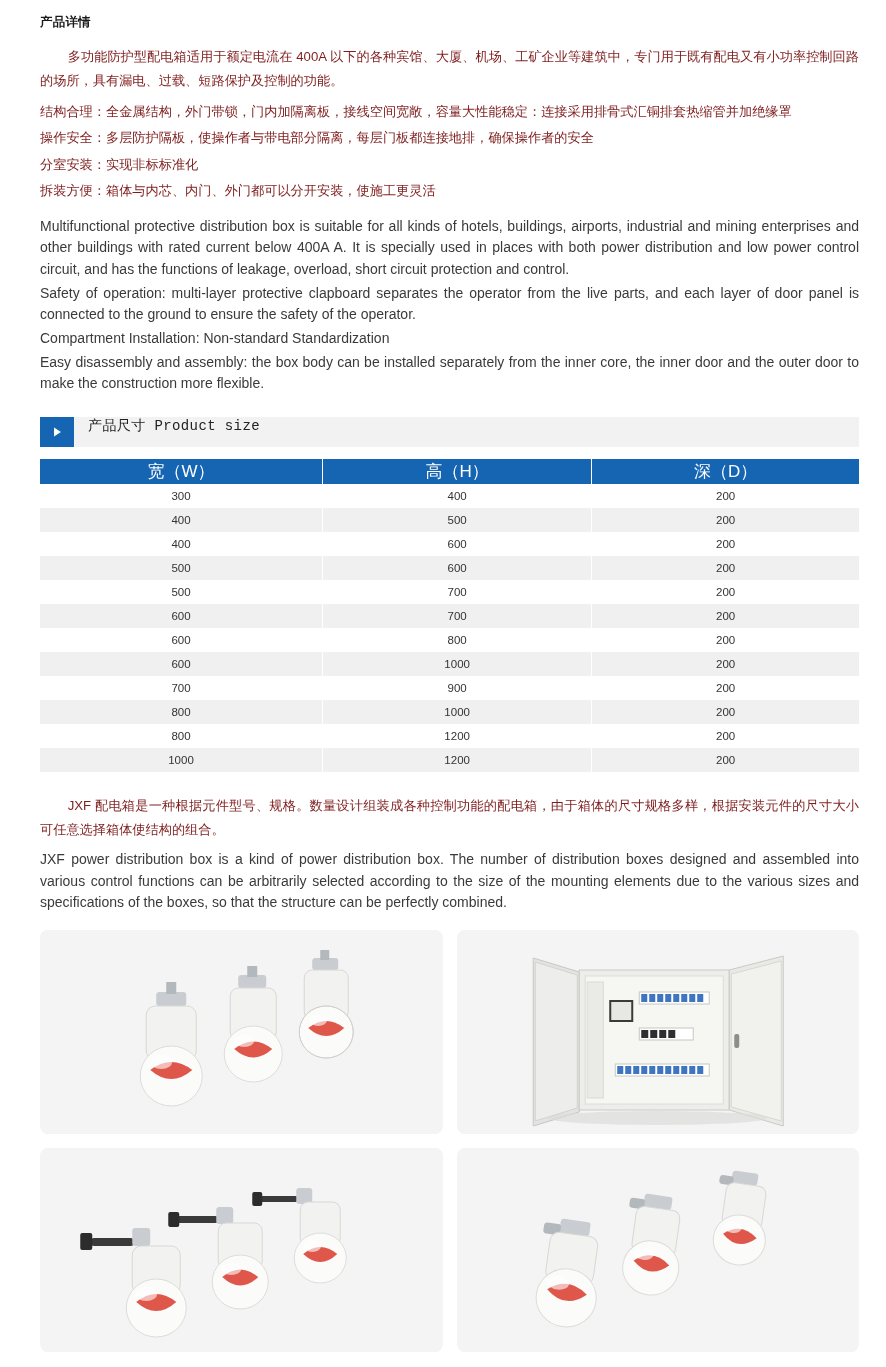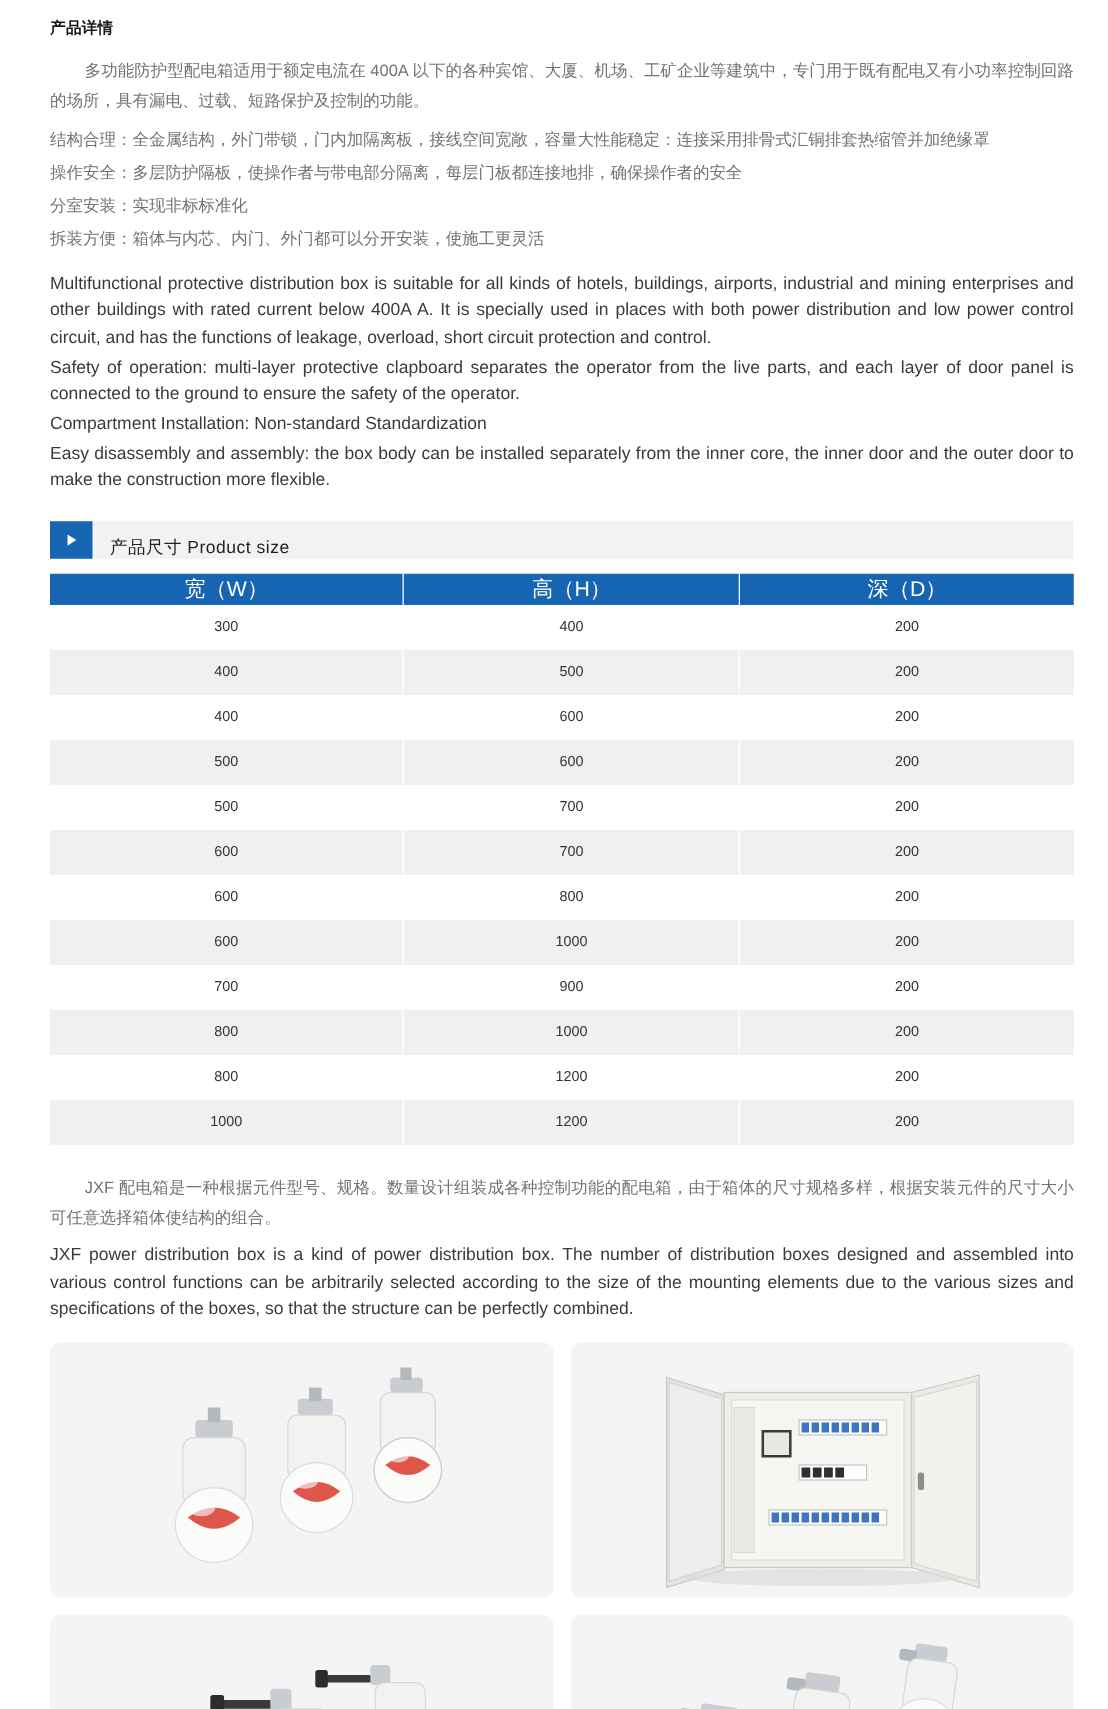--- a/index.html
+++ b/index.html
@@ -21,44 +21,45 @@
   .section-heading {
     font-size: 12.5px;
     font-weight: bold;
     color: #1a1a1a;
     margin: 4px 0 14px 0;
     letter-spacing: 0.2px;
   }
   .cn-para {
     font-size: 13.2px;
     line-height: 1.85;
-    color: #737373;
+    color: #7f1d1d;
     margin: 0 0 2px 0;
     text-align: justify;
   }
   .cn-para.indent { text-indent: 2.1em; margin-bottom: 6px; }
   .en-block {
     margin-top: 12px;
   }
   .en-para {
     font-size: 14px;
     line-height: 1.55;
     color: #3a3a3a;
     margin: 0 0 2px 0;
     text-align: justify;
   }
   .en-para.spaced { margin-bottom: 2px; }
 
   
   .banner {
     display: flex;
-    align-items: flex-end;
+    align-items: flex-start;
     background: #f2f2f2;
     height: 30px;
     margin: 22px 0 12px 0;
+    font-family: Liberation Mono, monospace;
   }
   .banner-mark {
     width: 34px;
     height: 30px;
     background: #1565b3;
     display: flex;
     align-items: center;
     justify-content: center;
     flex: 0 0 auto;
   }
@@ -81,21 +82,21 @@
     background: #1565b3;
     color: #ffffff;
     font-weight: normal;
     height: 19px;
     font-size: 17px;
     border-right: 1px solid #ffffff;
   }
   table.size-table th:last-child { border-right: none; }
   table.size-table td {
     text-align: center;
-    height: 36px;
+    height: 24px;
     border-right: 1px solid #ffffff;
     color: #333;
   }
   table.size-table td:last-child { border-right: none; }
   table.size-table tbody tr:nth-child(odd) { background: #ffffff; }
   table.size-table tbody tr:nth-child(even) { background: #f0f0f0; }
 
   .after-table { margin-top: 22px; }
 
   

